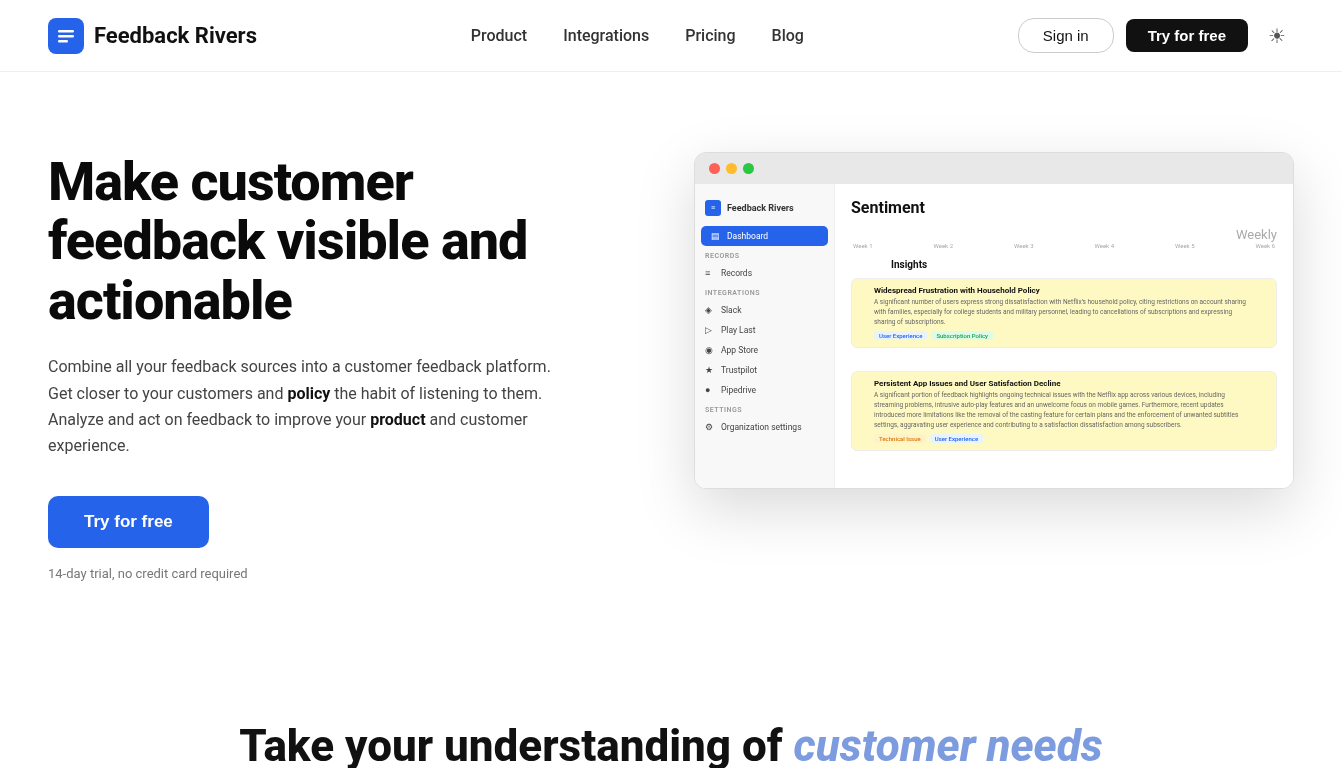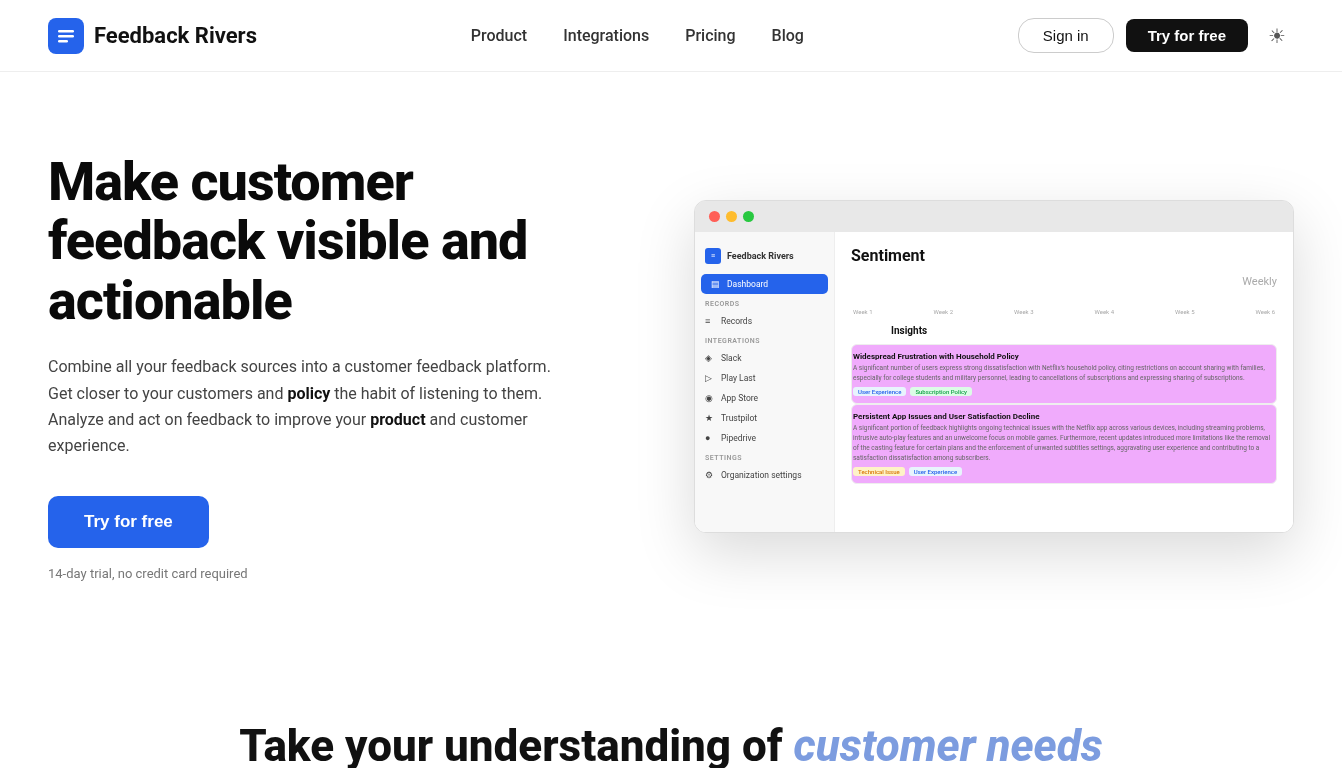--- a/index.html
+++ b/index.html
@@ -85,21 +85,20 @@
       border: none;
       cursor: pointer;
       font-size: 20px;
       padding: 4px 8px;
       color: #555;
     }
 
     
     .hero {
       display: flex;
-      align-items: center;
       justify-content: space-between;
       padding: 80px 48px 60px;
       max-width: 1342px;
       margin: 0 auto;
       gap: 60px;
     }
     .hero-left {
       flex: 1;
       max-width: 560px;
     }
@@ -277,23 +276,23 @@
     .insights-title {
       font-size: 10px;
       font-weight: 700;
       color: #111;
       margin-bottom: 8px;
       padding-left: 40px;
     }
     .insight-card {
       border: 1px solid #eee;
       border-radius: 6px;
-      padding: 7px 1px;
-      margin-bottom: 0;
-      background: #f0abfc;
+      padding: 7px 22px;
+      margin-bottom: 23px;
+      background: #fef9c3;
     }
     .insight-card-title {
       font-size: 8px;
       font-weight: 700;
       color: #111;
       margin-bottom: 3px;
     }
     .insight-card-text {
       font-size: 6.5px;
       color: #666;
@@ -329,24 +328,24 @@
       margin: 0 auto;
       line-height: 1.15;
     }
     .bottom-headline .highlight {
       color: #7c9cdf;
       font-style: italic;
     }
 
     
     .weekly-label {
-      font-size: 11px;
+      font-size: 13px;
       color: #aaa;
       text-align: right;
-      margin-bottom: 20px;
+      margin-bottom: 0;
     }
   </style>
 </head>
 <body>
 
 <nav>
   <a class="nav-logo" href="#">
     <div class="nav-logo-icon">
       <svg width="22" height="22" viewBox="0 0 22 22" fill="none">
         <rect x="3" y="5" width="16" height="2.5" rx="1.2" fill="white"></rect>

